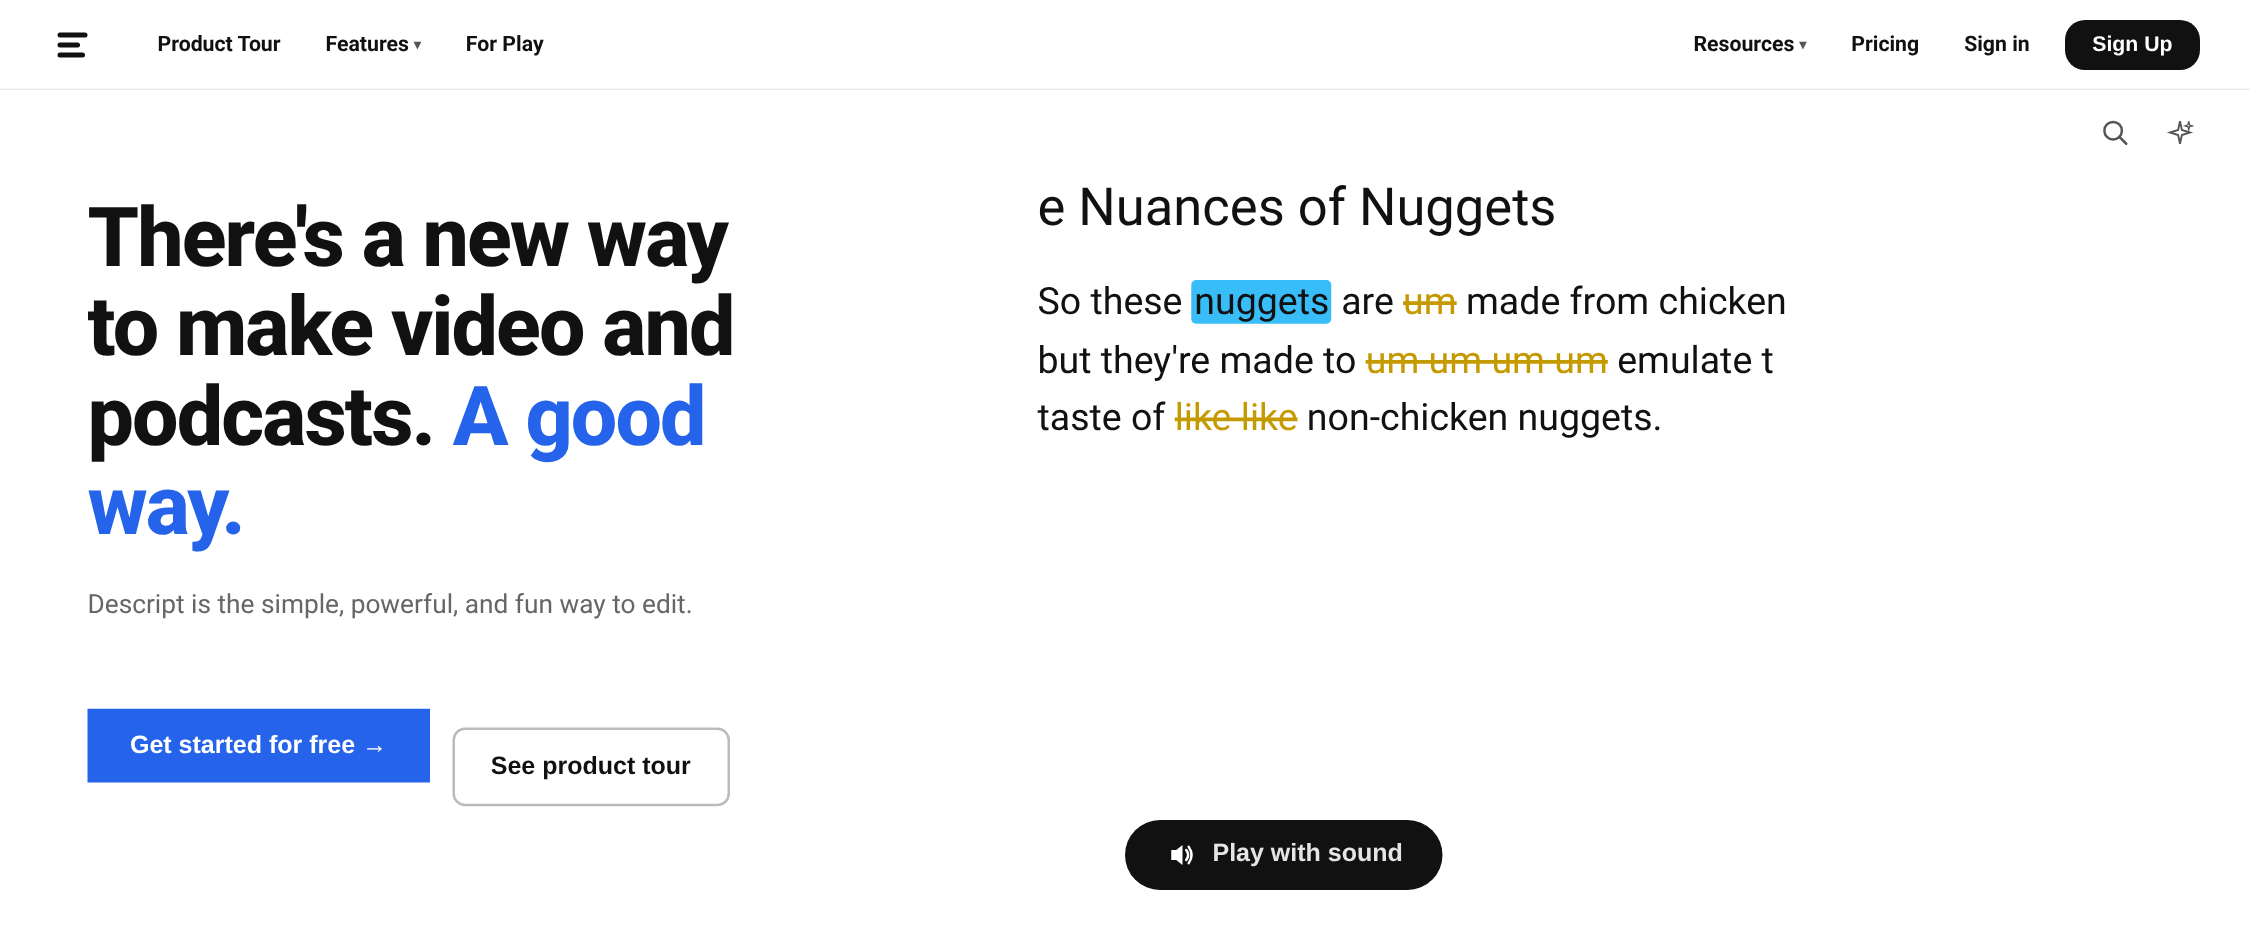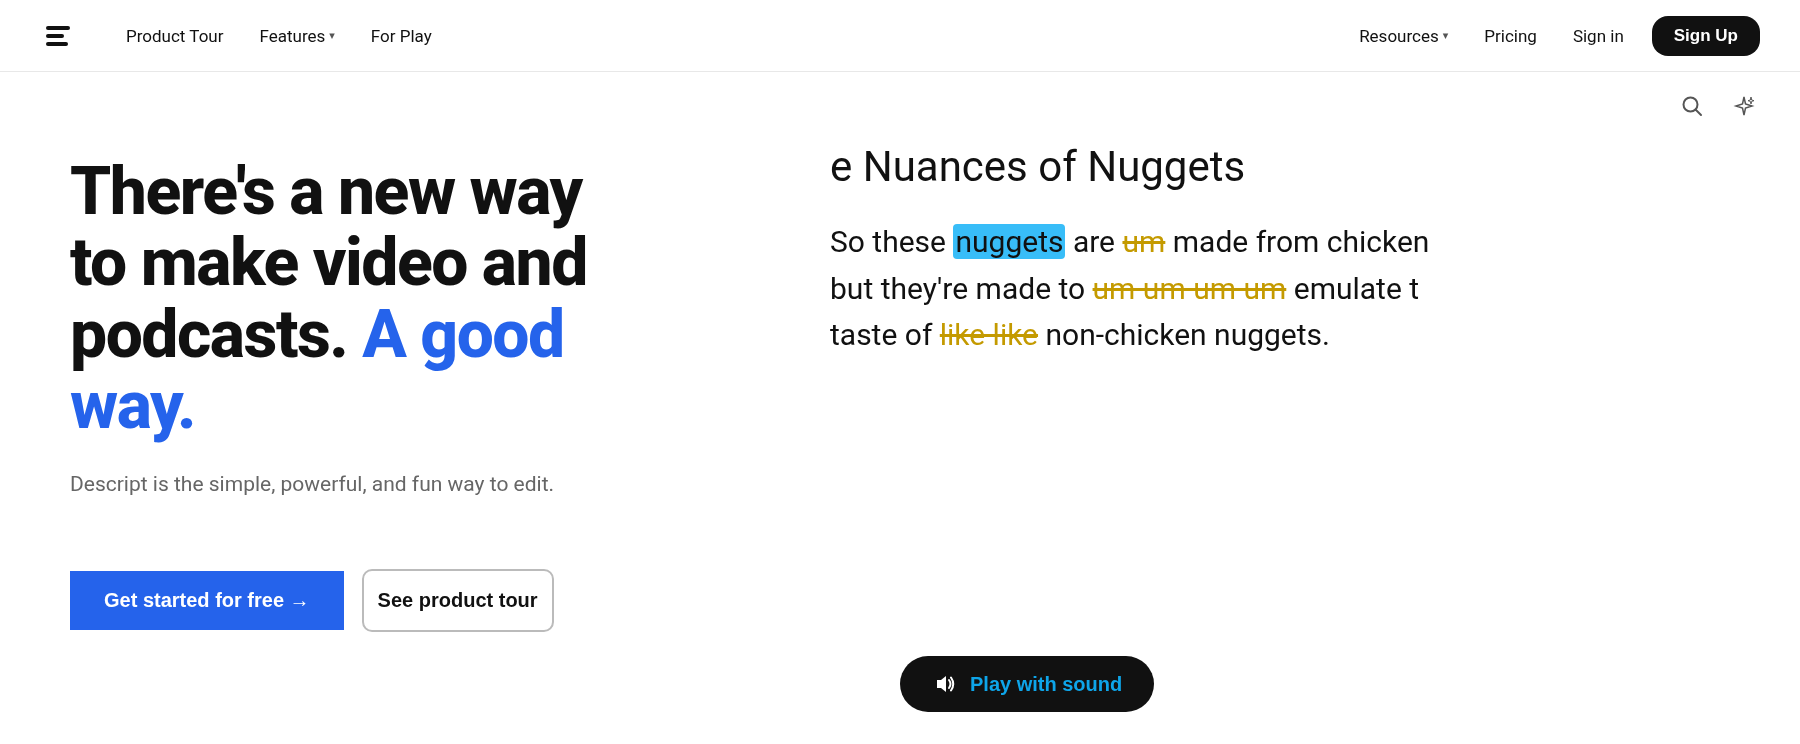--- a/index.html
+++ b/index.html
@@ -36,42 +36,42 @@
       width: 32px;
       height: 32px;
     }
     .nav-left {
       display: flex;
       align-items: center;
       gap: 8px;
     }
     .nav-item {
       font-size: 17px;
-      font-weight: 400;
+      font-weight: 700;
       color: #111;
       padding: 8px 14px;
       cursor: pointer;
       display: flex;
       align-items: center;
       gap: 4px;
       white-space: nowrap;
     }
     .nav-chevron {
       font-size: 11px;
       color: #555;
     }
     .nav-right {
       margin-left: auto;
       display: flex;
       align-items: center;
       gap: 8px;
     }
     .nav-right-item {
       font-size: 17px;
-      font-weight: 400;
+      font-weight: 700;
       color: #111;
       padding: 8px 14px;
       cursor: pointer;
       display: flex;
       align-items: center;
       gap: 4px;
     }
     .btn-signup {
       background: #111;
       color: #fff;
@@ -110,21 +110,21 @@
       margin-bottom: 28px;
       margin-top: 24px;
     }
     .headline .highlight {
       color: #2563eb;
     }
     .subheadline {
       font-size: 21px;
       color: #666;
       line-height: 1.5;
-      margin-bottom: 68px;
+      margin-bottom: 48px;
       max-width: 580px;
     }
     .cta-row {
       display: flex;
       gap: 18px;
       align-items: center;
     }
     .btn-primary {
       background: #2563eb;
       color: #fff;
@@ -134,25 +134,26 @@
       font-size: 20px;
       font-weight: 700;
       cursor: pointer;
       white-space: nowrap;
     }
     .btn-secondary {
       background: #fff;
       color: #111;
       border: 2px solid #bbb;
       border-radius: 10px;
-      padding: 18px 14px;
+      padding: 18px 29px;
       font-size: 20px;
       font-weight: 600;
       cursor: pointer;
       white-space: nowrap;
+      margin-top: 33px;
     }
 
     
     .right-panel {
       flex: 1;
       position: relative;
       overflow: hidden;
       background: #fff;
       display: flex;
       flex-direction: column;
@@ -218,29 +219,28 @@
       text-decoration-color: #c49a00;
       color: #c49a00;
     }
 
     
     .play-sound-btn {
       position: absolute;
       bottom: 32px;
       left: 120px;
       background: #111;
-      color: #0ea5e9;
+      color: #e5e5e5;
       border: none;
       border-radius: 40px;
       padding: 16px 32px;
       font-size: 20px;
       font-weight: 600;
       cursor: pointer;
       display: flex;
-      align-items: center;
       gap: 14px;
       white-space: nowrap;
     }
     .play-icon-circle {
       display: flex;
       align-items: center;
       justify-content: center;
       font-size: 18px;
     }
   </style>

